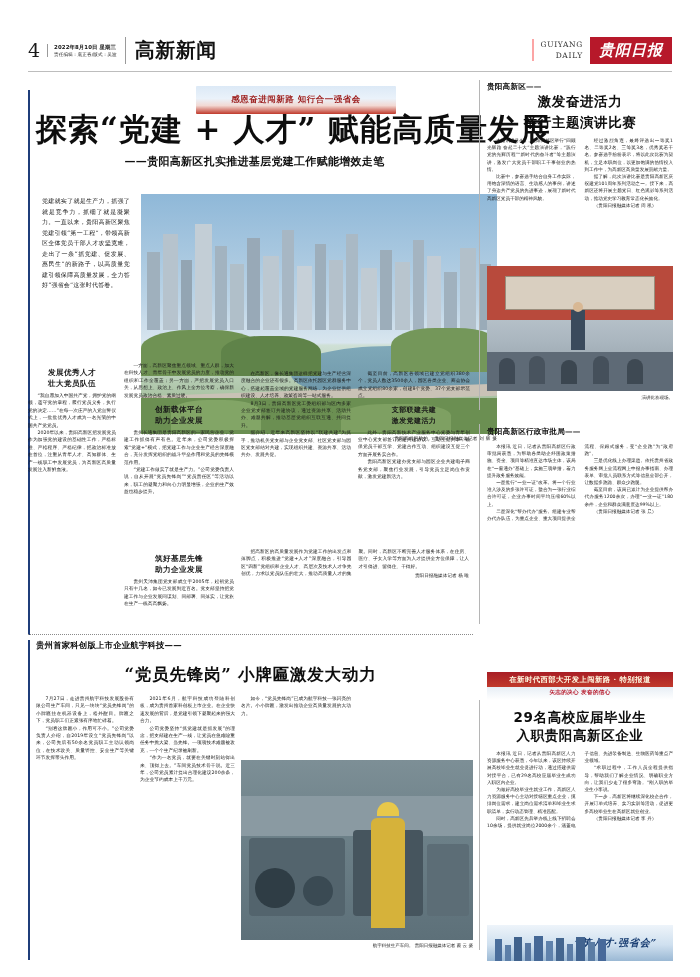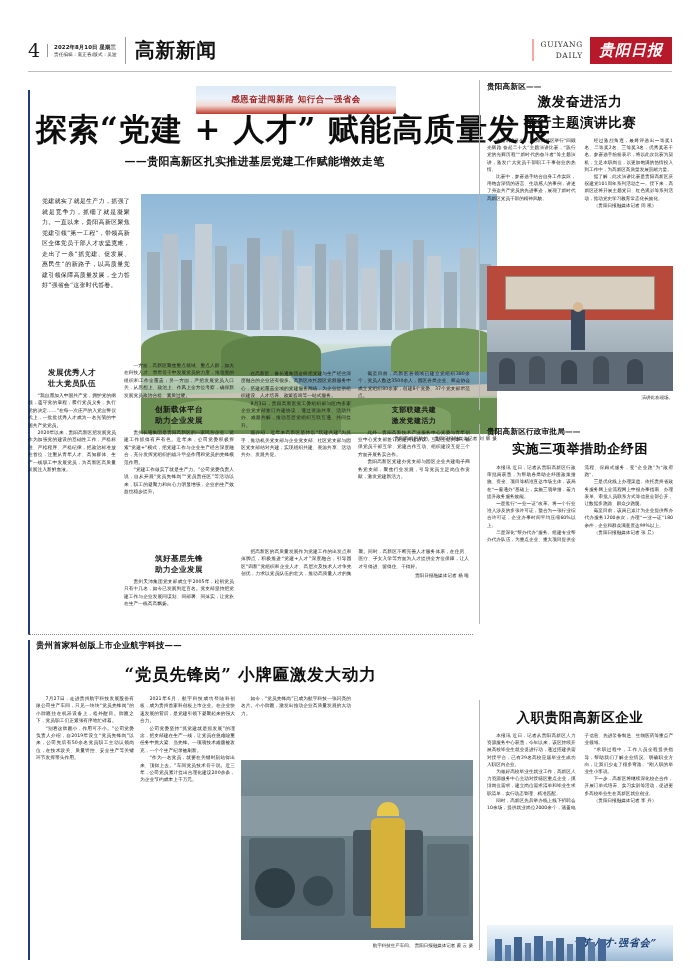--- a/index.html
+++ b/index.html
@@ -345,33 +345,37 @@
     <div style="position:absolute;left:12px;top:92px;width:16px;height:26px;background:#3f4a55;border-radius:8px 8px 0 0;"></div>
     <div style="position:absolute;left:42px;top:90px;width:16px;height:28px;background:#48535e;border-radius:8px 8px 0 0;"></div>
     <div style="position:absolute;left:74px;top:94px;width:16px;height:24px;background:#3b4650;border-radius:8px 8px 0 0;"></div>
     <div style="position:absolute;left:106px;top:90px;width:16px;height:28px;background:#45505b;border-radius:8px 8px 0 0;"></div>
     <div style="position:absolute;left:140px;top:93px;width:16px;height:25px;background:#3e4953;border-radius:8px 8px 0 0;"></div>
   </div>
   <div class="rail-cap" style="position:absolute;left:487px;top:393px;width:186px;">演讲比赛现场。</div>
 
   <div class="rail" style="top:427px;">
     <div class="rail-kicker">贵阳高新区行政审批局——</div>
-    <div class="rail-headline" style="margin-top:3px;font-size:13px;">实施三项举措助企纾困</div>
     <div class="rail-body" style="margin-top:6px;height:178px;overflow:hidden;">
       <p>本报讯 近日，记者从贵阳高新区行政审批局获悉，为帮助各类助企纾困政策措施、资金、项目等精准直达市场主体，该局在“一窗通办”基础上，实施三项举措，着力提升政务服务效能。</p>
       <p>一是推行“一业一证”改革。将一个行业准入涉及的多张许可证，整合为一张行业综合许可证，企业办事时间平均压缩60%以上。</p>
       <p>二是深化“帮办代办”服务。组建专业帮办代办队伍，为重点企业、重大项目提供全流程、保姆式服务，变“企业跑”为“政府跑”。</p>
       <p>三是优化线上办理渠道。依托贵州省政务服务网上全流程网上申报办事指南、办理表单、审批人员联系方式等信息全部公开，让数据多跑路、群众少跑腿。</p>
       <p>截至目前，该局已累计为企业提供帮办代办服务1200余次，办理“一业一证”180余件，企业和群众满意度达99%以上。</p>
       <p>（贵阳日报融媒体记者 张 晨）</p>
     </div>
   </div>
 
+  <div class="red-banner" style="position:absolute;left:487px;top:672px;">
+    <div class="rb-top">在新时代西部大开发上闯新路 · 特别报道</div>
+    <div class="rb-bot">矢志的决心  发奋的信心</div>
+  </div>
 
   <div class="rail" style="top:708px;">
+    <div class="rail-headline">29名高校应届毕业生</div>
     <div class="rail-headline">入职贵阳高新区企业</div>
     <div class="rail-body" style="margin-top:6px;height:158px;overflow:hidden;">
       <p>本报讯 近日，记者从贵阳高新区人力资源服务中心获悉，今年以来，该区持续开展高校毕业生就业促进行动，通过搭建供需对接平台，已有29名高校应届毕业生成功入职区内企业。</p>
       <p>为做好高校毕业生就业工作，高新区人力资源服务中心主动对接辖区重点企业，摸排岗位需求，建立岗位需求清单和毕业生求职清单，实行动态管理、精准匹配。</p>
       <p>同时，高新区先后举办线上线下招聘会10余场，提供就业岗位2000余个，涵盖电子信息、先进装备制造、生物医药等重点产业领域。</p>
       <p>“求职过程中，工作人员全程提供指导，帮助我们了解企业情况、明确职业方向，让我们少走了很多弯路。”刚入职的毕业生小李说。</p>
       <p>下一步，高新区将继续深化校企合作，开展订单式培养、实习实训等活动，促进更多高校毕业生在高新区就业创业。</p>
       <p>（贵阳日报融媒体记者 李 丹）</p>
     </div>
   </div>

